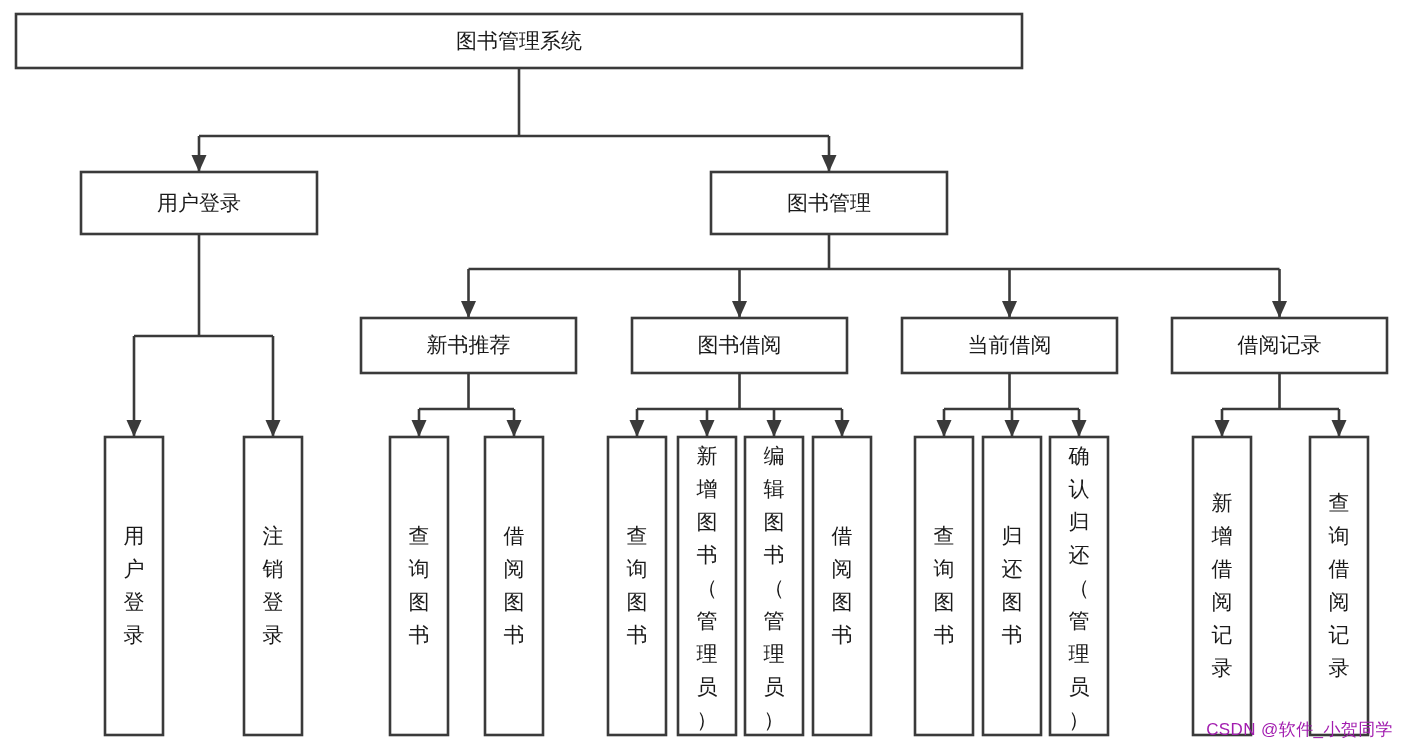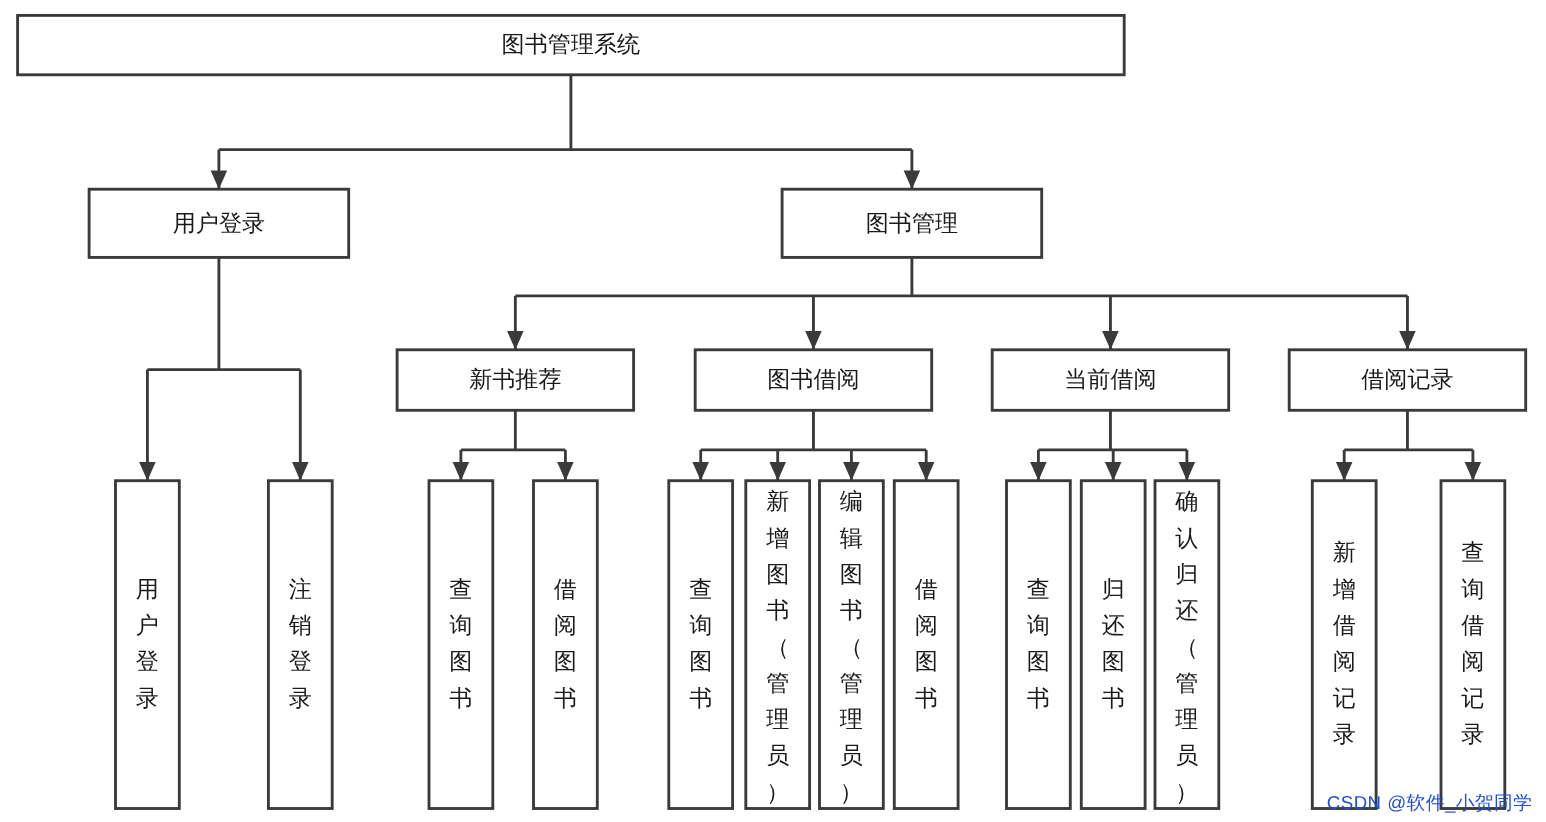--- a/index.html
+++ b/index.html
@@ -58,21 +58,21 @@
     text-anchor: middle;
     dominant-baseline: middle;
     white-space: pre;
   }
   .watermark-text {
     position: absolute;
     right: 12px;
     bottom: 6px;
     font-family: "Liberation Sans", "DejaVu Sans", sans-serif;
     font-size: 17px;
-    color: #1d4ed8;
+    color: #a21caf;
     letter-spacing: 0.4px;
     white-space: nowrap;
     user-select: none;
   }
 </style>
 </head>
 <body>
 
 <div id="diagram-root">
   <svg id="diagram-svg" viewBox="0 0 1405 747" xmlns="http://www.w3.org/2000/svg">

